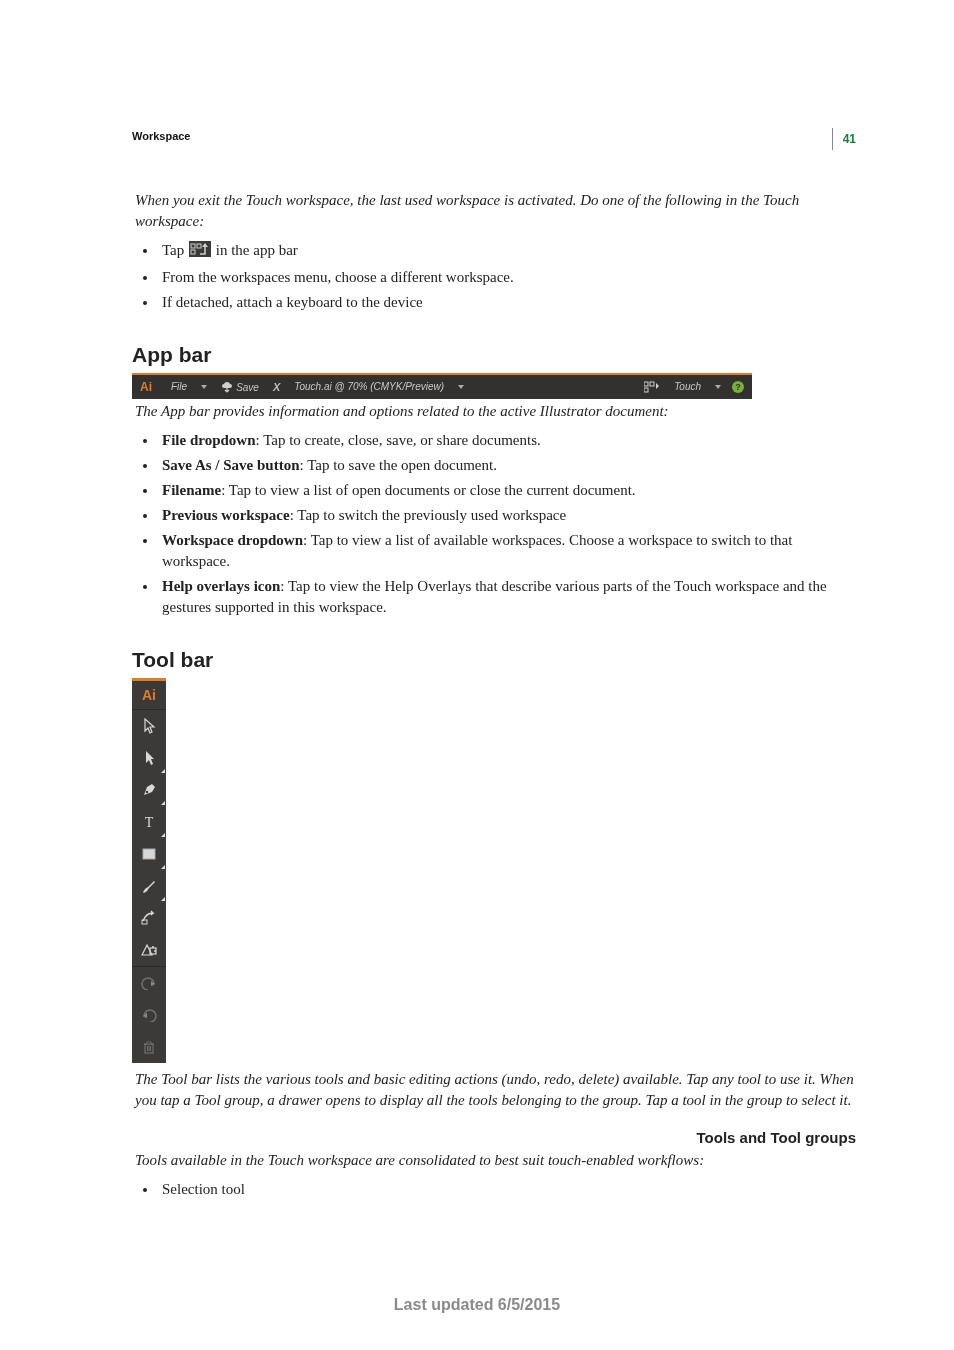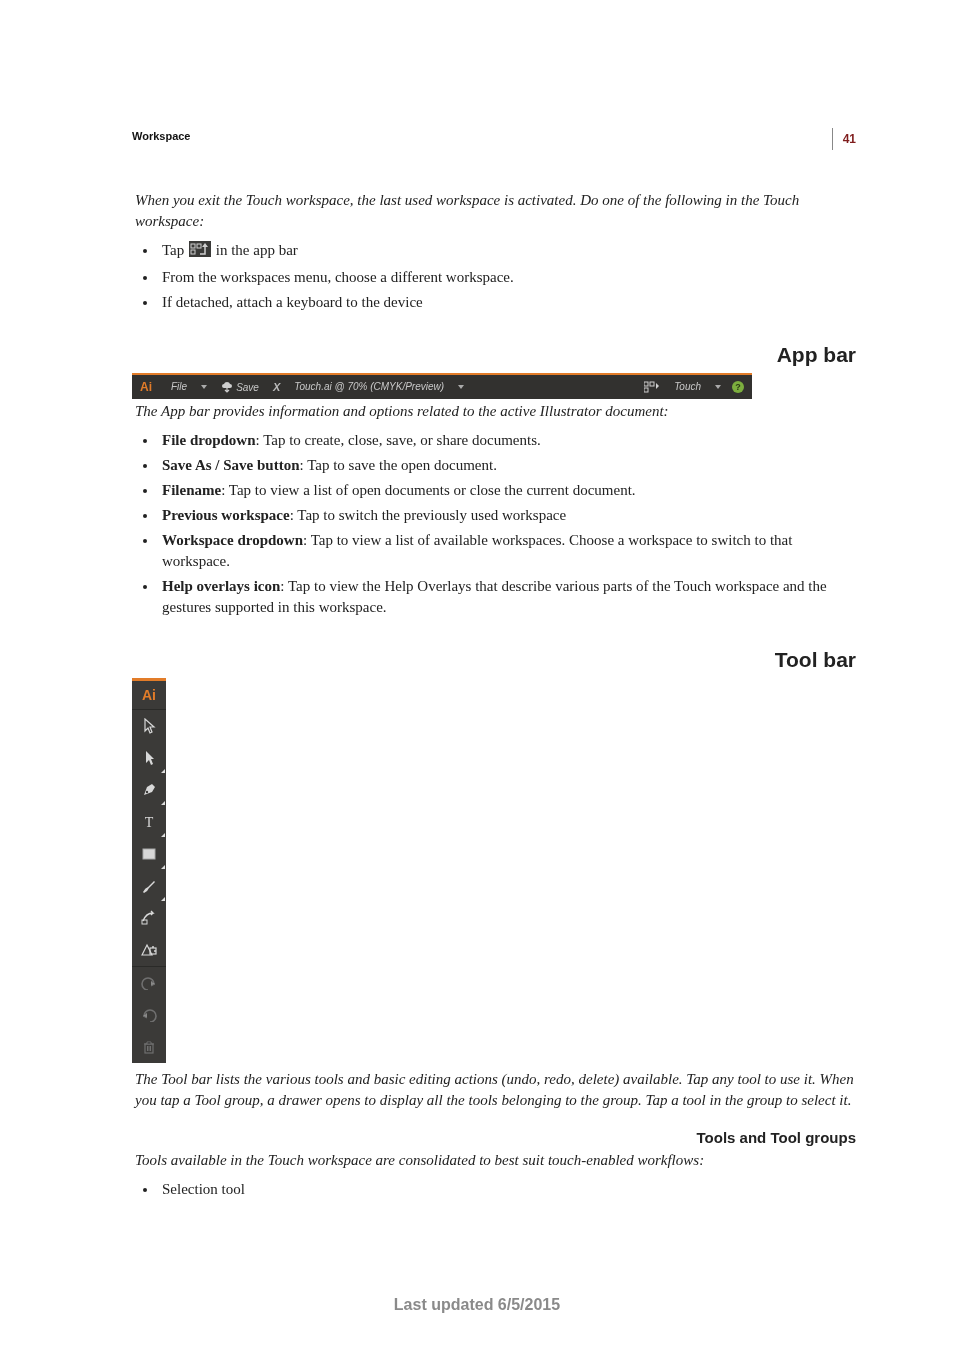--- a/index.html
+++ b/index.html
@@ -18,21 +18,21 @@
   }
   .page-number-box {
     position: absolute;
     top: 128px;
     right: 98px;
     border-left: 1px solid #888;
     padding: 4px 0 4px 10px;
     font-family: "Myriad Pro", Arial, Helvetica, sans-serif;
     font-size: 12px;
     font-weight: 700;
-    color: #7f1d1d;
+    color: #15803d;
   }
   .section-header {
     font-family: "Myriad Pro", Arial, Helvetica, sans-serif;
     font-weight: 700;
     font-size: 11px;
     color: #111;
     margin-bottom: 48px;
   }
   p.body {
     font-size: 15px;
@@ -55,21 +55,20 @@
     display: inline-block;
     vertical-align: middle;
     padding: 0 1px;
   }
   h2.section {
     font-family: "Myriad Pro", Arial, Helvetica, sans-serif;
     font-weight: 700;
     font-size: 21px;
     color: #222;
     margin: 30px 0 6px 0;
-    text-align: right;
   }
   h3.subsection {
     font-family: "Myriad Pro", Arial, Helvetica, sans-serif;
     font-weight: 700;
     font-size: 15px;
     color: #222;
     margin: 18px 0 4px 0;
     text-align: right;
   }
   .footer {

